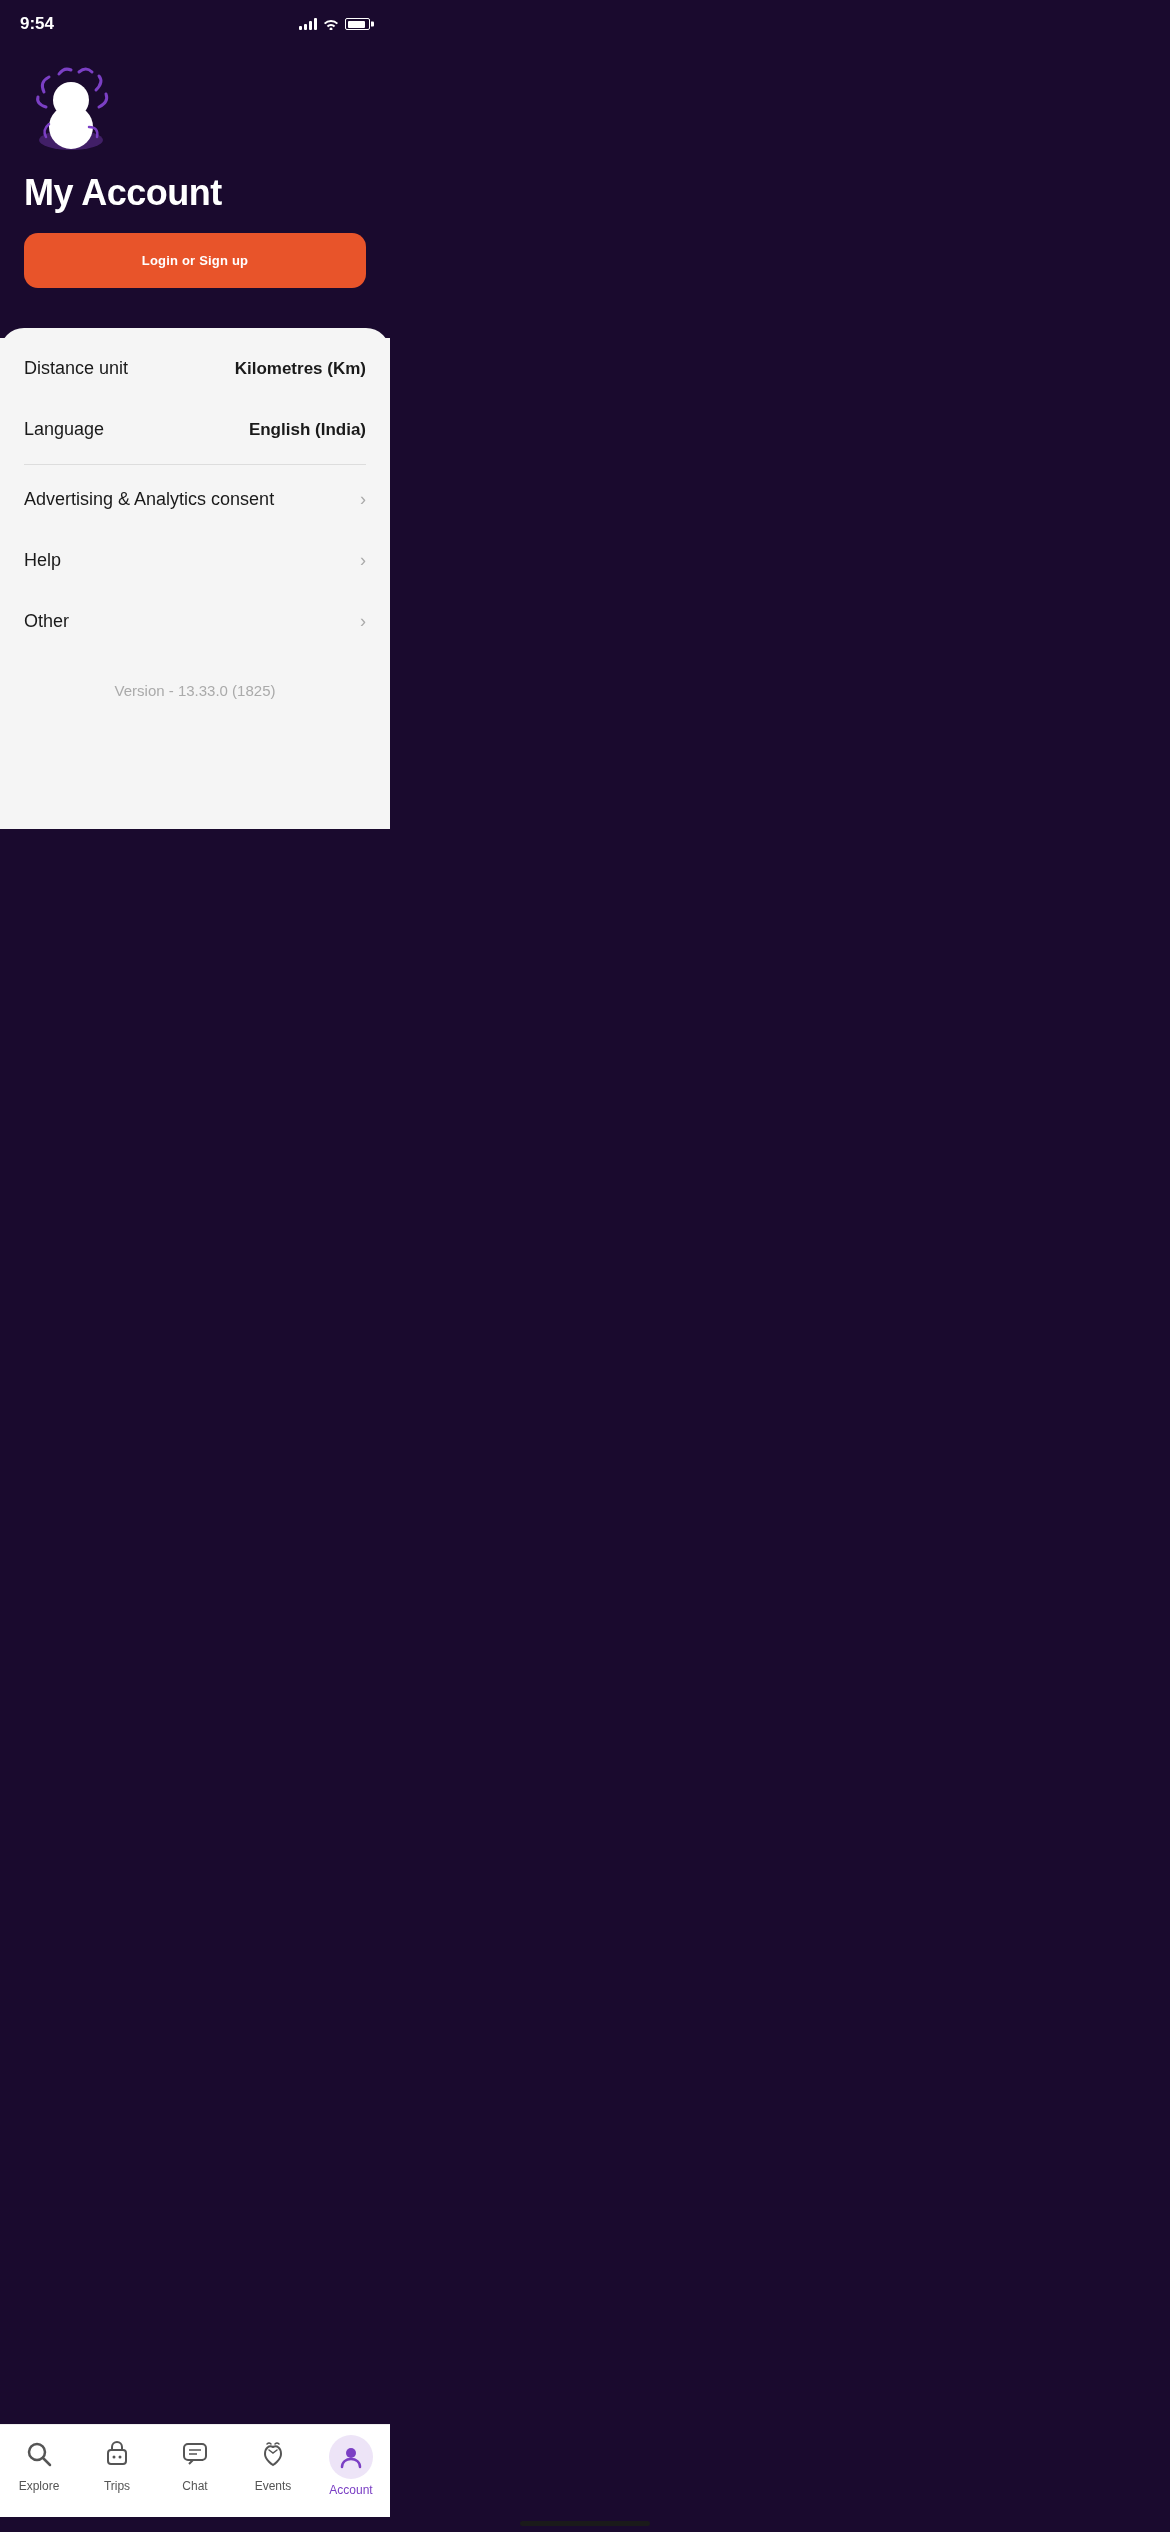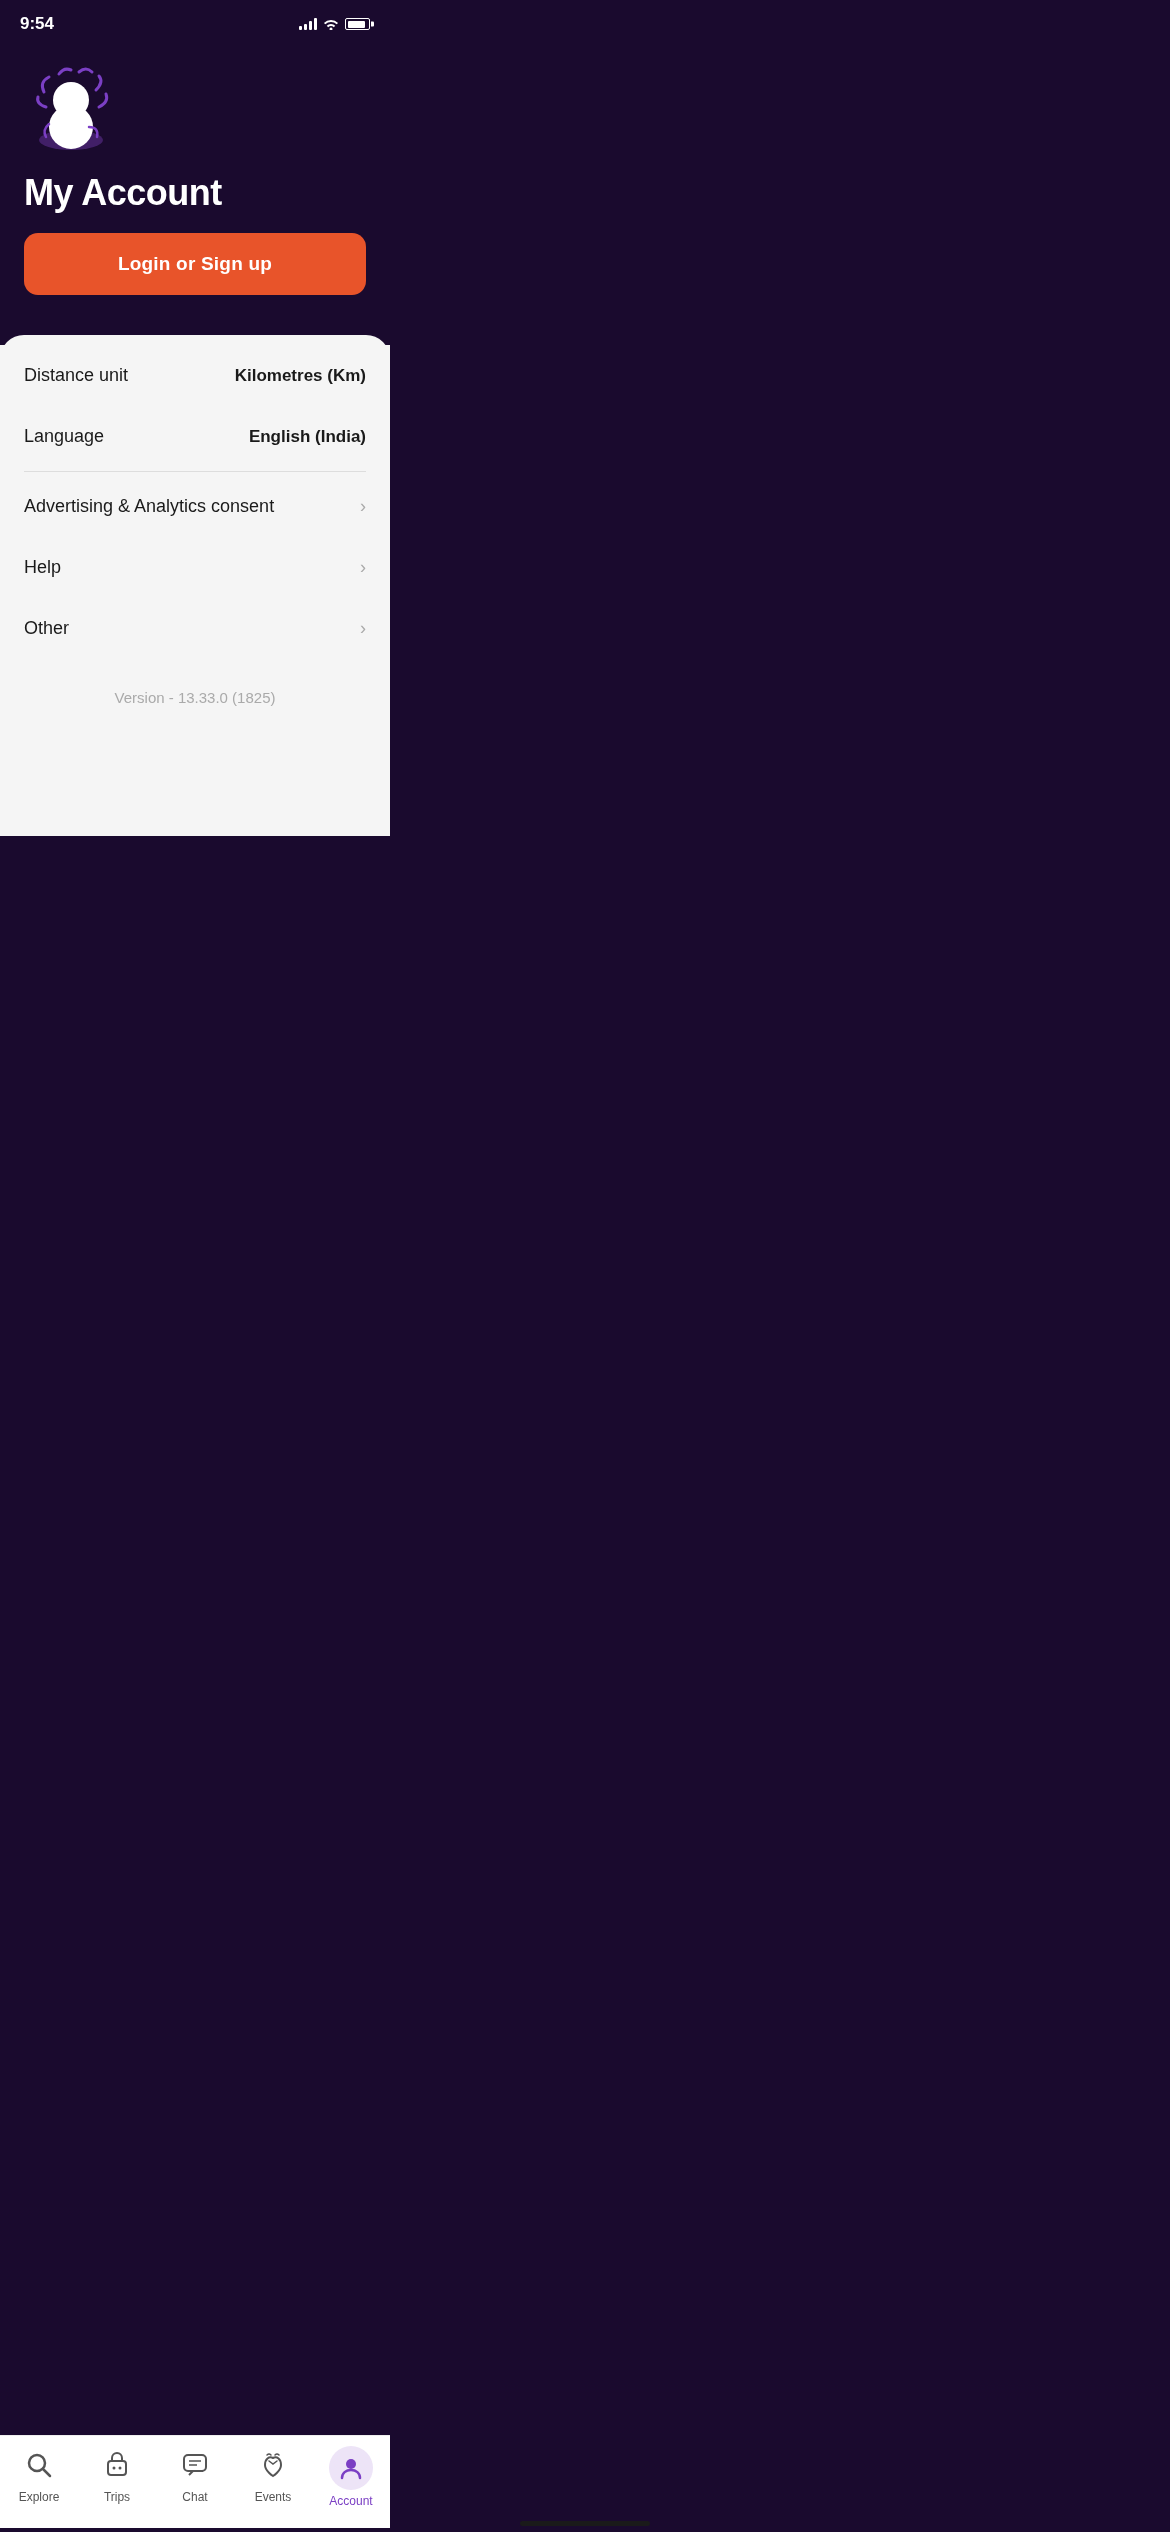--- a/index.html
+++ b/index.html
@@ -104,21 +104,21 @@
       line-height: 1.5;
       margin-bottom: 28px;
     }
 
     .login-button {
       width: 100%;
       padding: 20px;
       background: #e8542a;
       border: none;
       border-radius: 14px;
-      font-size: 19px;
+      font-size: 13px;
       font-weight: 600;
       color: white;
       cursor: pointer;
       letter-spacing: 0.2px;
     }
 
     
     .settings-section {
       background: #f5f5f5;
       border-radius: 24px 24px 0 0;
@@ -170,21 +170,21 @@
     .version-text {
       text-align: center;
       color: #aaa;
       font-size: 15px;
       padding: 30px 0 20px;
     }
 
     
     .bottom-nav {
       position: fixed;
-      bottom: 4px;
+      bottom: 15px;
       left: 0;
       width: 390px;
       background: white;
       border-top: 1px solid #eee;
       display: flex;
       justify-content: space-around;
       align-items: center;
       padding: 10px 0 20px;
     }
 

